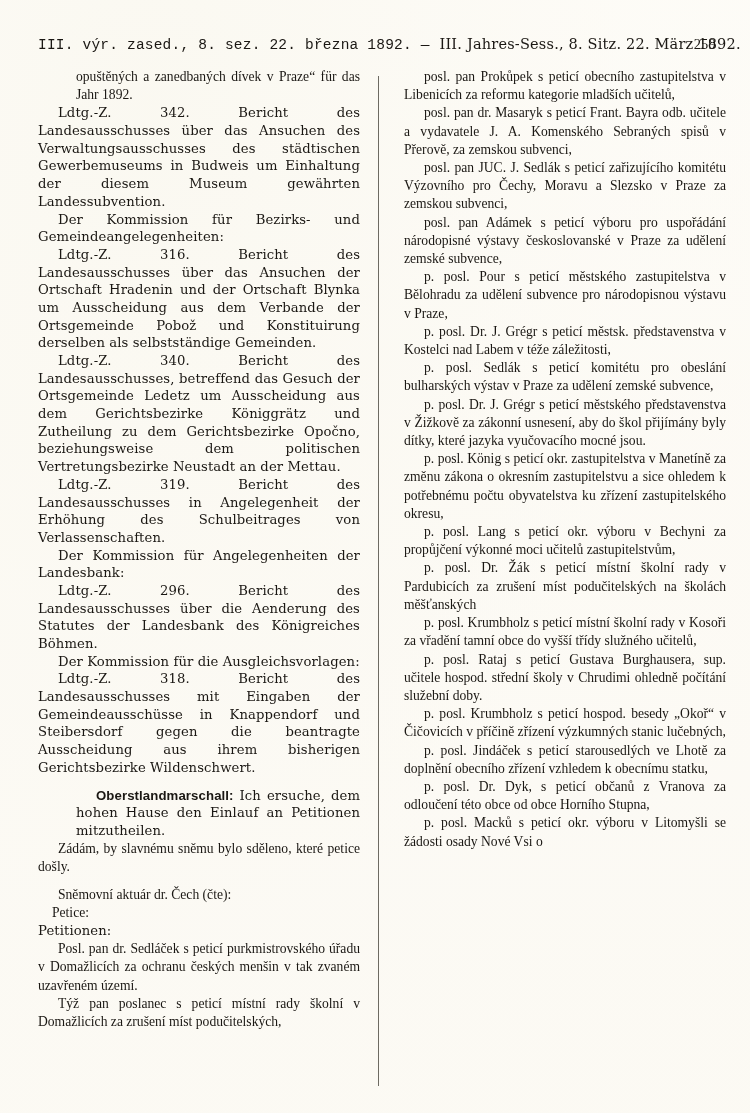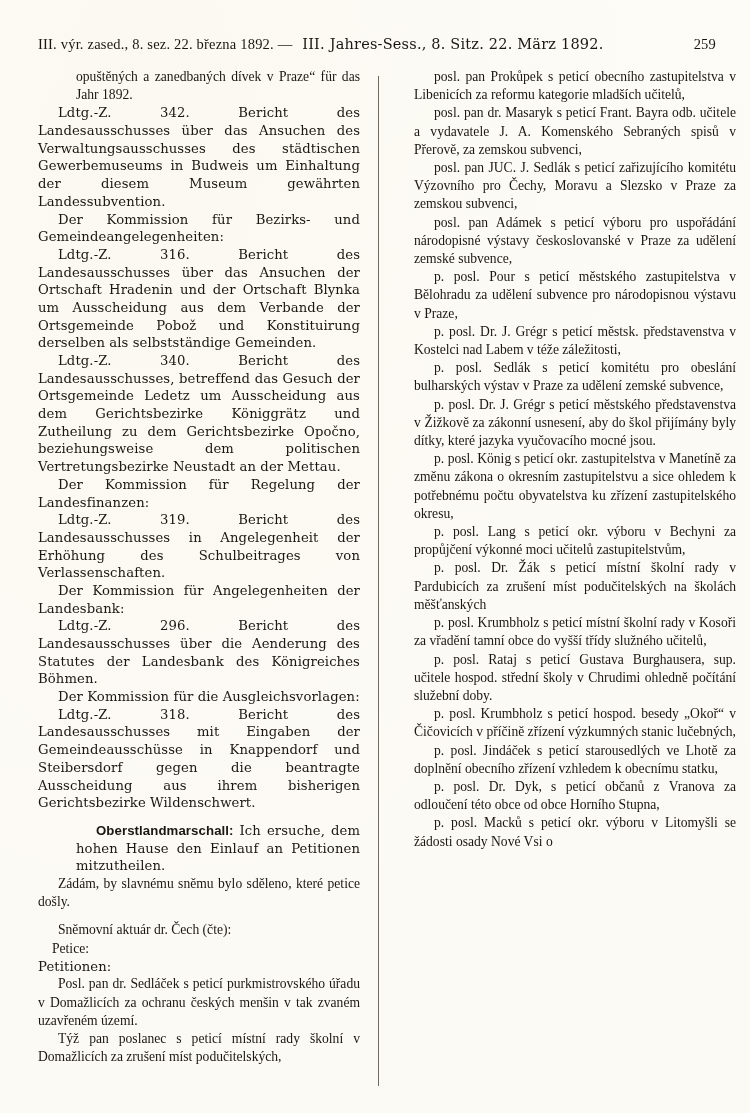--- a/index.html
+++ b/index.html
@@ -35,21 +35,21 @@
   .header {
     position: absolute;
     left: 38px;
     top: 36px;
     width: 678px;
     font-size: 14.5px;
     letter-spacing: 0.2px;
     white-space: nowrap;
   }
   .header .left-part {
-    font-family: Liberation Serif, serif;
+    font-family: Liberation Mono, monospace;
   }
   .header .fraktur {
     font-family: "DejaVu Serif", serif;
     font-style: normal;
   }
   .header .pg {
     float: right;
     font-family: "Liberation Serif", serif;
     text-align: right;
   }
@@ -65,21 +65,21 @@
     position: absolute;
     top: 0;
     width: 322px;
     height: 1020px;
     font-size: 13.4px;
     line-height: 1.34;
     text-align: justify;
     hyphens: manual;
   }
   .col-left { left: 0; }
-  .col-right { left: 376px; }
+  .col-right { left: 366px; }
 
   .divider {
     position: absolute;
     left: 340px;
     top: 8px;
     width: 1px;
     height: 1010px;
     background: #6d6a62;
   }
 
@@ -122,21 +122,20 @@
 
   <div class="columns">
     <div class="divider"></div>
 
     <div class="col col-left">
       <p class="cz noindent">opuštěných a zanedbaných dívek v Praze“ für das Jahr 1892.</p>
       <p class="fr">Ldtg.-Z. 342. Bericht des Landesausschusses über das Ansuchen des Verwaltungsausschusses des städtischen Gewerbemuseums in Budweis um Einhaltung der diesem Museum gewährten Landessubvention.</p>
       <p class="fr">Der Kommission für Bezirks- und Gemeindeangelegenheiten:</p>
       <p class="fr">Ldtg.-Z. 316. Bericht des Landesausschusses über das Ansuchen der Ortschaft Hradenin und der Ortschaft Blynka um Ausscheidung aus dem Verbande der Ortsgemeinde Pobož und Konstituirung derselben als selbstständige Gemeinden.</p>
       <p class="fr">Ldtg.-Z. 340. Bericht des Landesausschusses, betreffend das Gesuch der Ortsgemeinde Ledetz um Ausscheidung aus dem Gerichtsbezirke Königgrätz und Zutheilung zu dem Gerichtsbezirke Opočno, beziehungsweise dem politischen Vertretungsbezirke Neustadt an der Mettau.</p>
-      <p class="fr">Der Kommission für Regelung der Landesfinanzen:</p>
       <p class="fr">Ldtg.-Z. 319. Bericht des Landesausschusses in Angelegenheit der Erhöhung des Schulbeitrages von Verlassenschaften.</p>
       <p class="fr">Der Kommission für Angelegenheiten der Landesbank:</p>
       <p class="fr">Ldtg.-Z. 296. Bericht des Landesausschusses über die Aenderung des Statutes der Landesbank des Königreiches Böhmen.</p>
       <p class="fr">Der Kommission für die Ausgleichsvorlagen:</p>
       <p class="fr">Ldtg.-Z. 318. Bericht des Landesausschusses mit Eingaben der Gemeindeausschüsse in Knappendorf und Steibersdorf gegen die beantragte Ausscheidung aus ihrem bisherigen Gerichtsbezirke Wildenschwert.</p>
 
       <div class="blockgap"></div>
 
       <p class="fr noindent" style="text-indent:20px;">
         <span class="speaker">Oberstlandmarschall:</span><span> Ich ersuche, dem hohen Hause den Einlauf an Petitionen mitzutheilen.</span>

